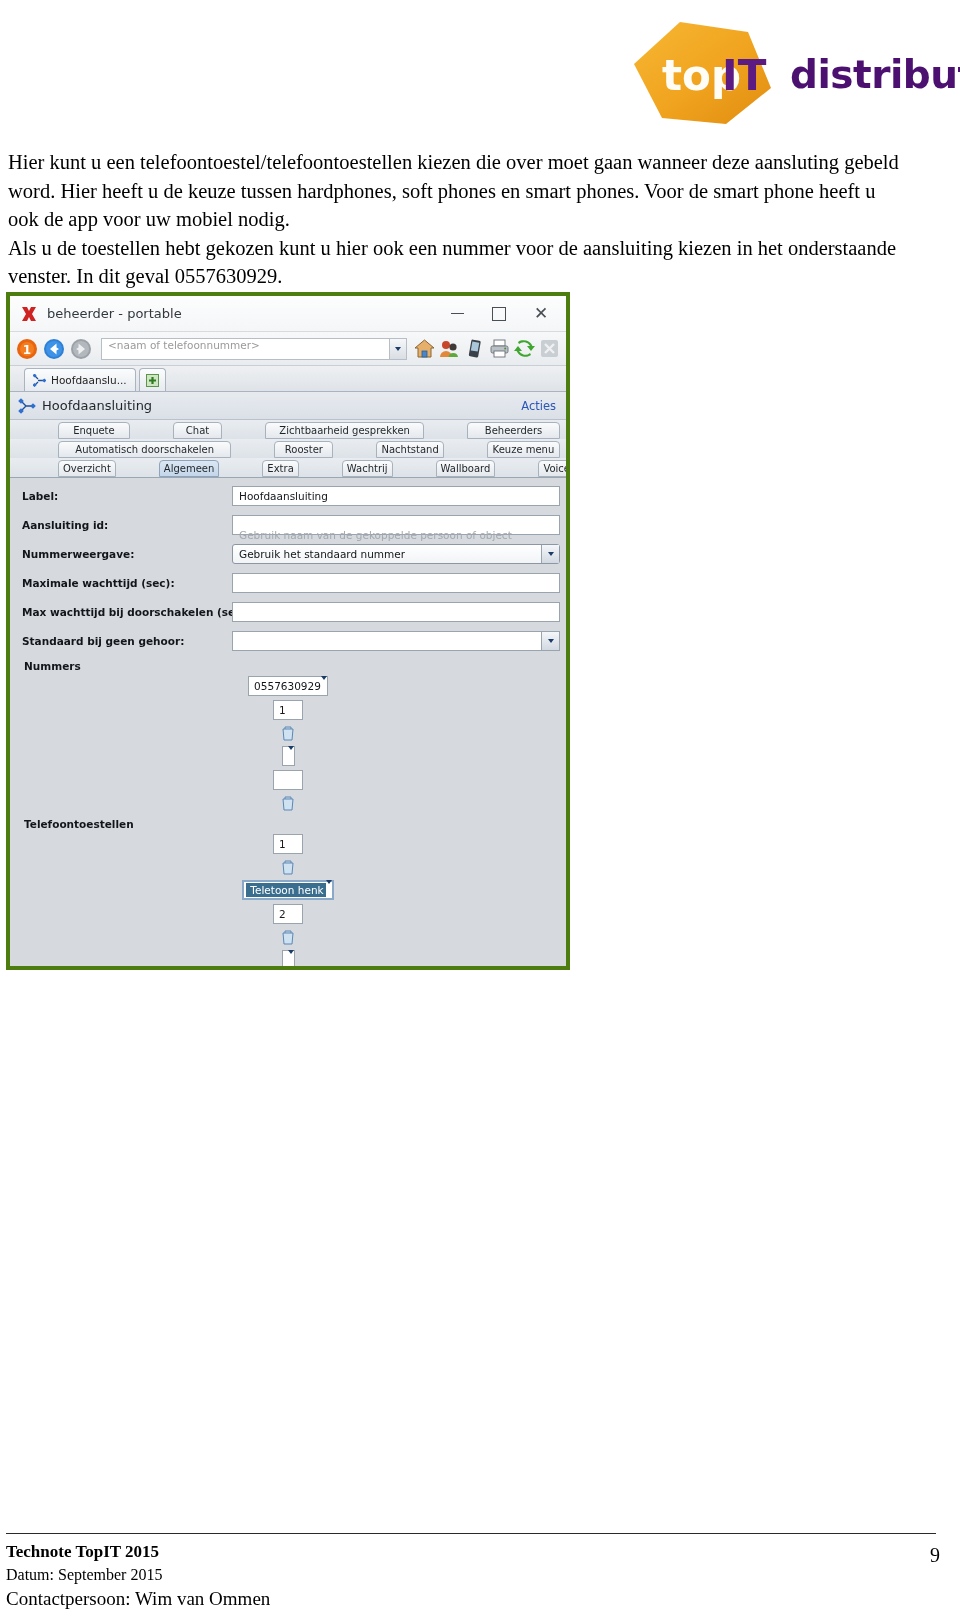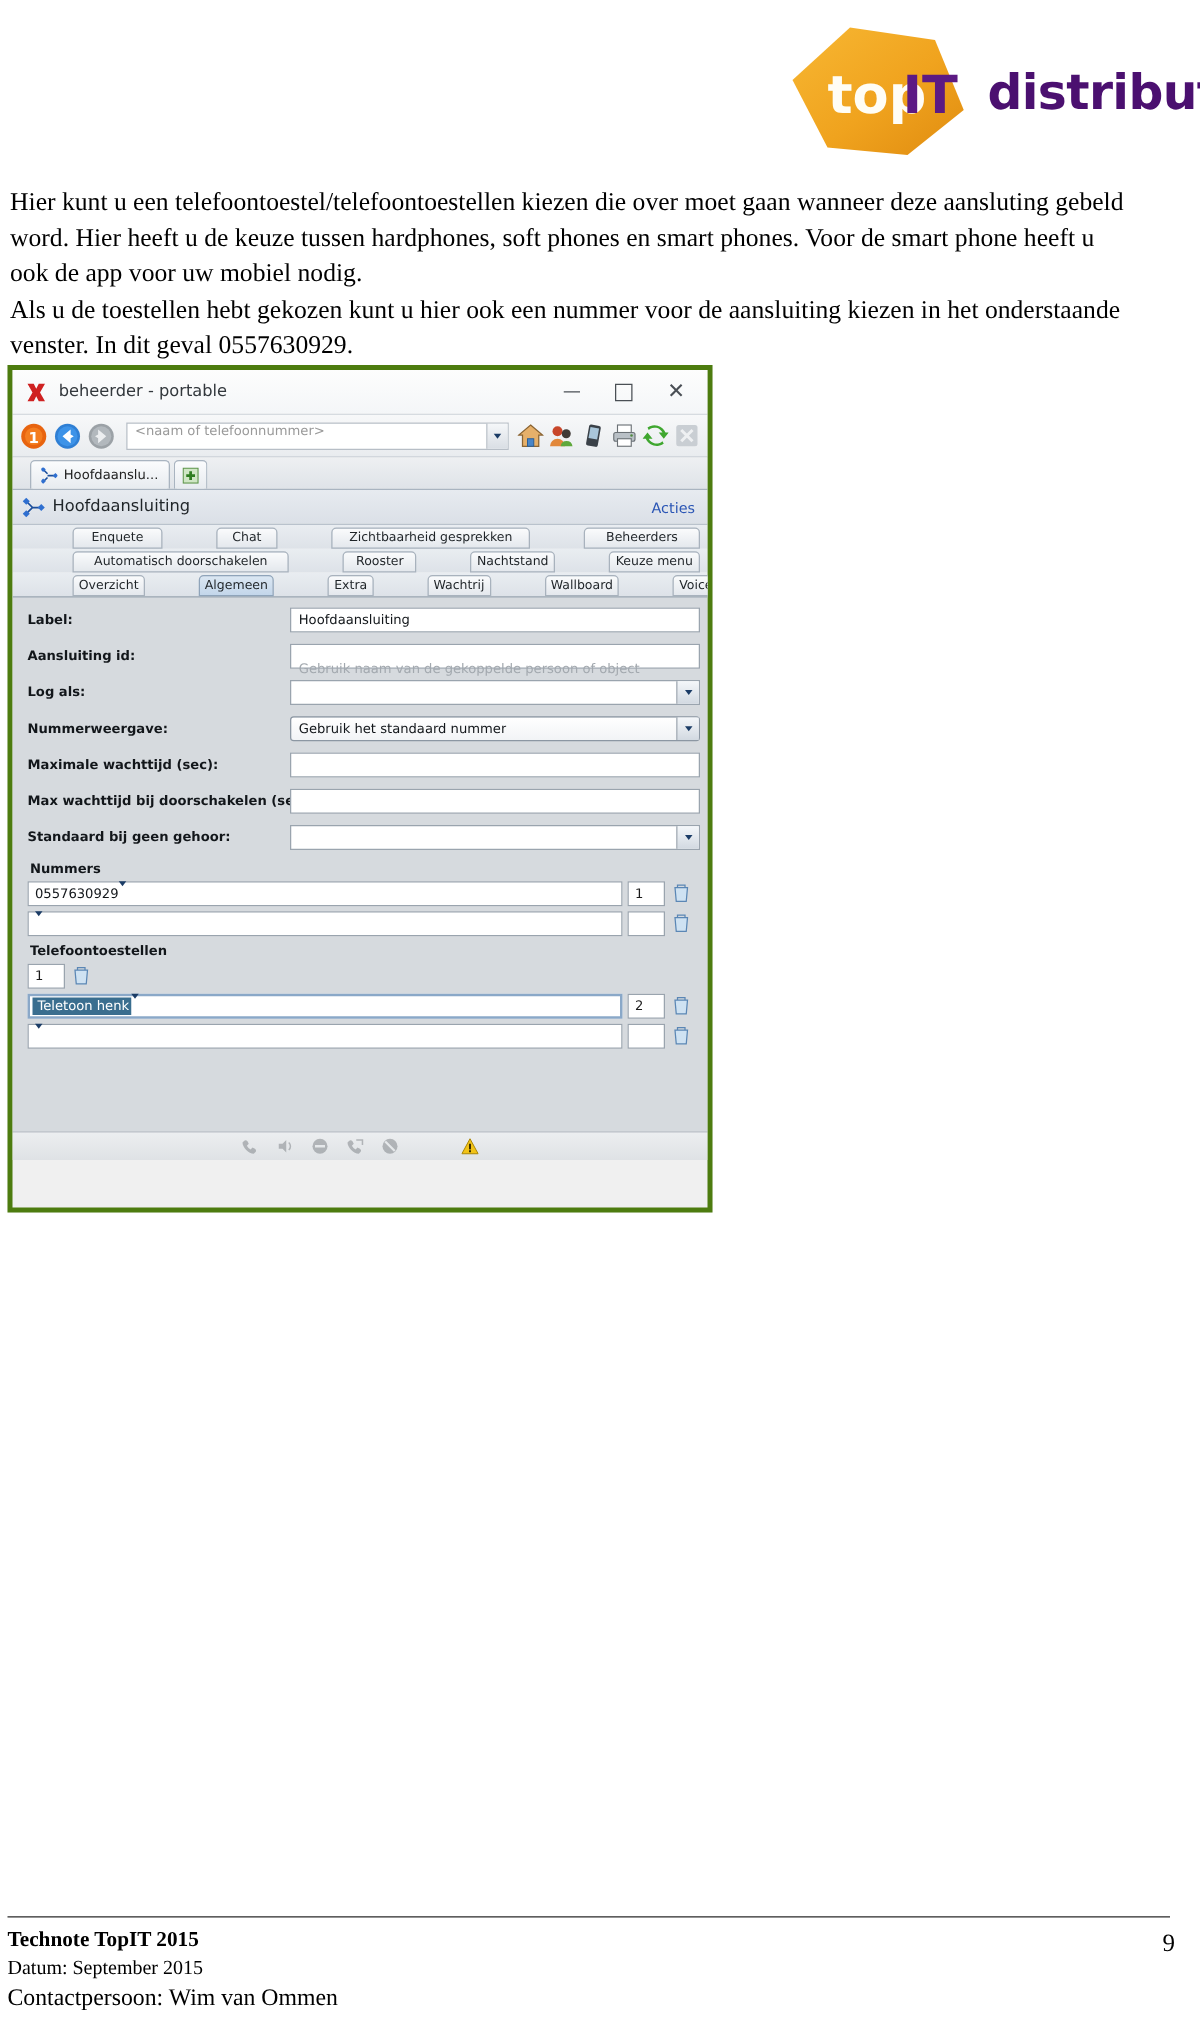--- a/index.html
+++ b/index.html
@@ -261,24 +261,26 @@
   }
 
   .grp-title {
     font-size: 10.5px;
     font-weight: bold;
     color: #12161a;
     padding: 2px 0 4px 8px;
   }
   .listrow {
     display: flex;
+    align-items: center;
     gap: 4px;
     margin-bottom: 4px;
     padding-left: 6px;
     padding-right: 6px;
+    flex-direction: column;
   }
   .lr-combo {
     flex: 1 1 auto;
     height: 20px;
     background: #ffffff;
     border: 1px solid #9aa4ae;
     display: flex; align-items: center;
     box-sizing: border-box;
     font-size: 10.5px;
   }
@@ -535,29 +537,20 @@
         </div>
     </div>
 
     <div class="frow">
       <div class="flabel">Aansluiting id:</div>
       <div class="fctl">
           <span class="val placeholder">Gebruik naam van de gekoppelde persoon of object</span>
         </div>
     </div>
 
-    <div class="frow">
-      <div class="flabel">Log als:</div>
-      <div class="fctl">
-        <span class="val"></span>
-        <span class="cb-arrow">
-            <i class="caret"></i>
-          </span>
-      </div>
-    </div>
 
     <div class="frow">
       <div class="flabel">Nummerweergave:</div>
       <div class="fctl combo">
         <span class="val">Gebruik het standaard nummer</span>
         <span class="cb-arrow">
             <i class="caret"></i>
           </span>
       </div>
     </div>

